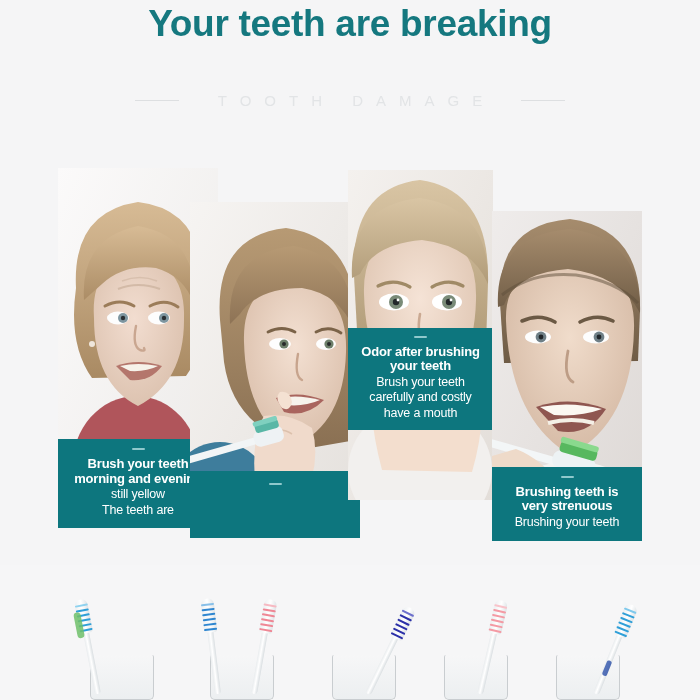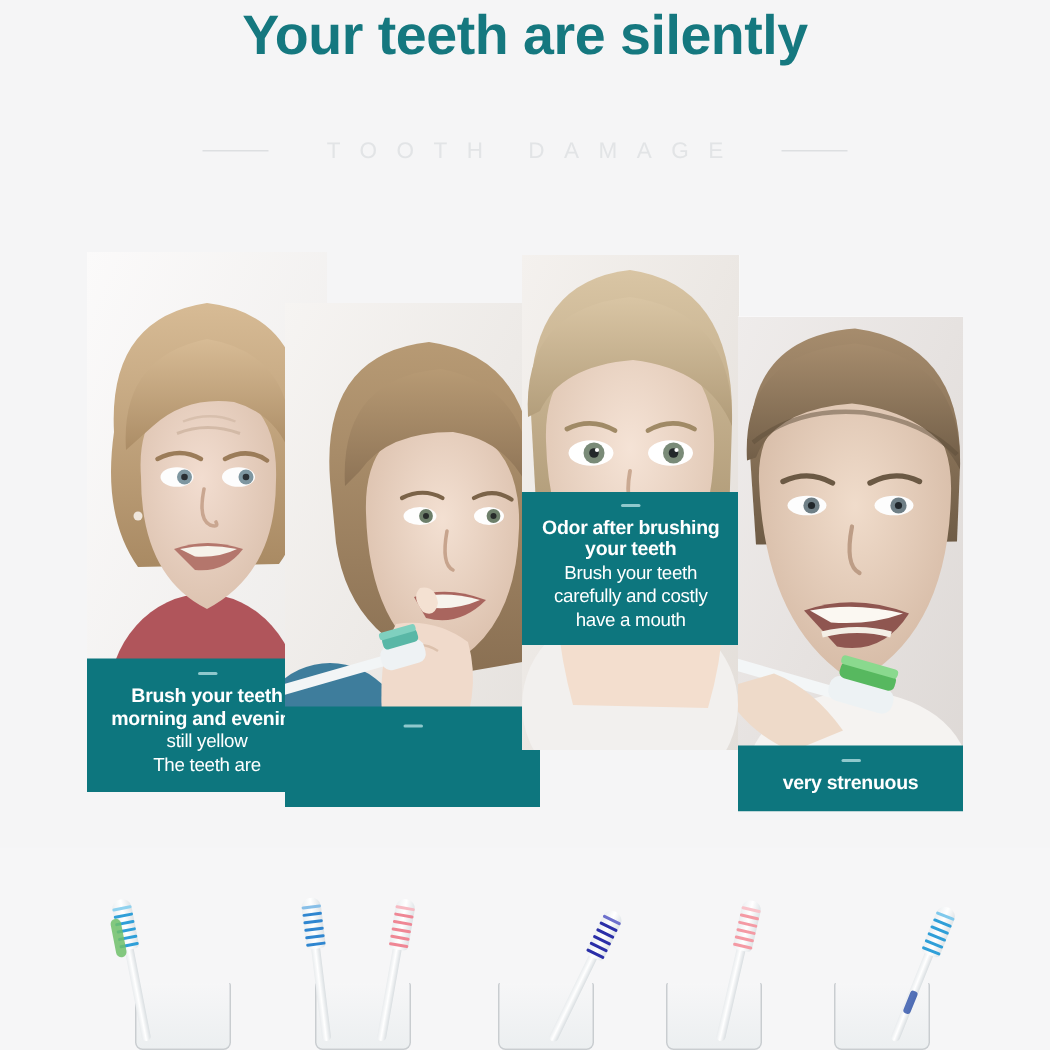--- a/index.html
+++ b/index.html
@@ -75,21 +75,21 @@
     position:absolute;bottom:64px;width:13px;height:30px;border-radius:5px;
   }
   .bristles i{
     position:absolute;left:0;width:13px;height:2.4px;border-radius:1.2px;display:block;
   }
 </style>
 </head>
 <body>
 
 <div class="header">
-  <div class="title">Your teeth are silently</div>
+  <div class="title">Your teeth are breaking</div>
   <div class="eyebrow">
     <span class="rule"></span>
     <span class="kicker">TOOTH DAMAGE</span>
     <span class="rule"></span>
   </div>
 </div>
 
 <div class="collage">
 
   <div class="panel" style="left:58px;top:28px;width:160px;height:78px;"></div>
@@ -283,21 +283,23 @@
           <rect x="62" y="226" width="44" height="17" rx="7" fill="#edf2f4"></rect>
           <rect x="66" y="216" width="38" height="11" rx="4" fill="#57b85f"></rect>
           <rect x="65" y="212" width="39" height="6" rx="2.5" fill="#8ad98e"></rect>
         </g>
 
         <path d="M-10 248 Q4 276 36 290 L70 276 Q50 248 24 238Z" fill="#eedac9"></path>
       </svg>
     </div>
     <div class="cap" style="padding-top:9px;padding-bottom:12px;">
       <div class="dash"></div>
+      <div class="hl">Brushing teeth is</div>
       <div class="hl">very strenuous</div>
+      <div class="sub">Brushing your teeth</div>
     </div>
   </div>
 
 </div>
 
 <div class="band">
 
   <div class="bset" style="left:76px;width:90px;height:130px;">
     <div class="glass" style="left:14px;"></div>
     <div class="brush" style="left:22px;transform:rotate(-11deg);">

